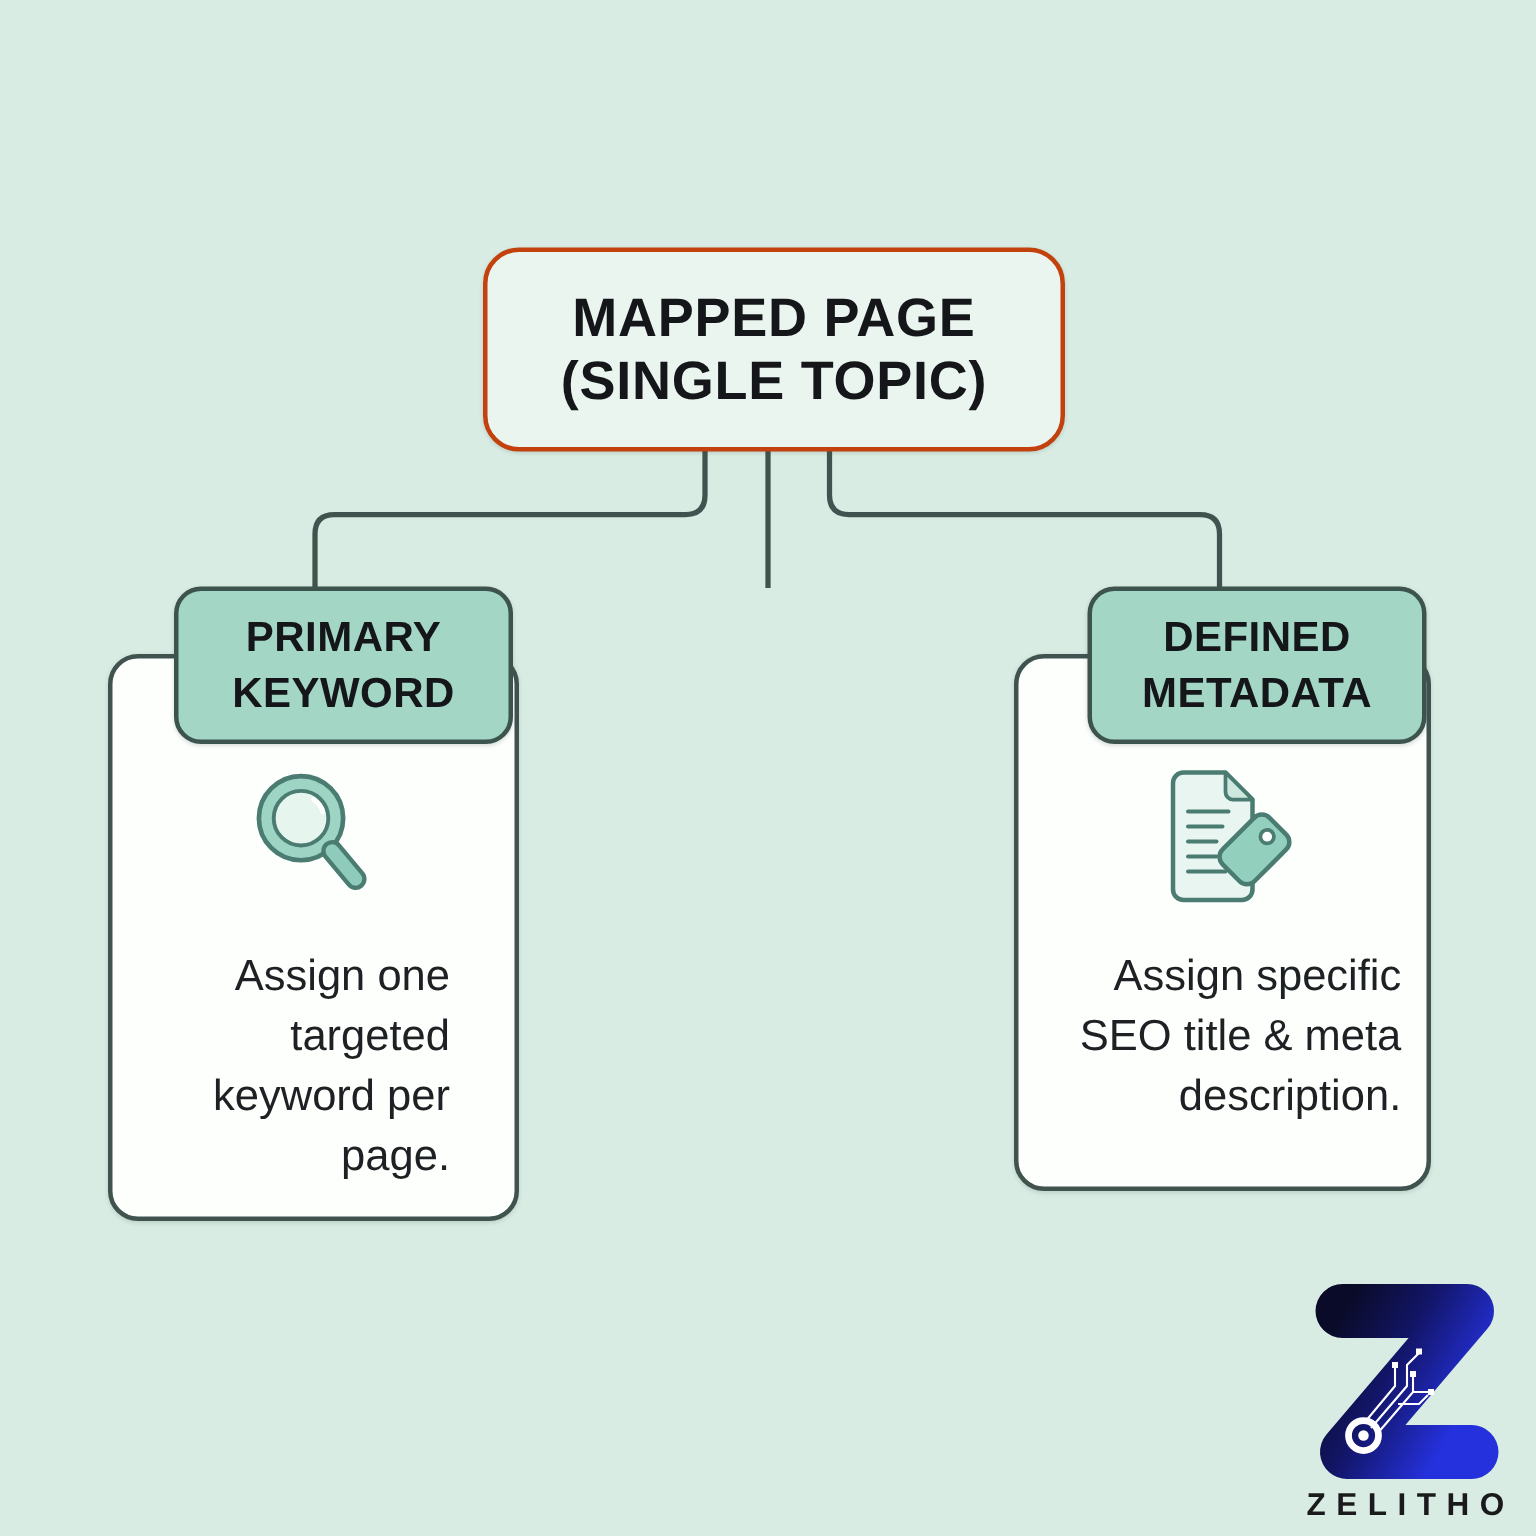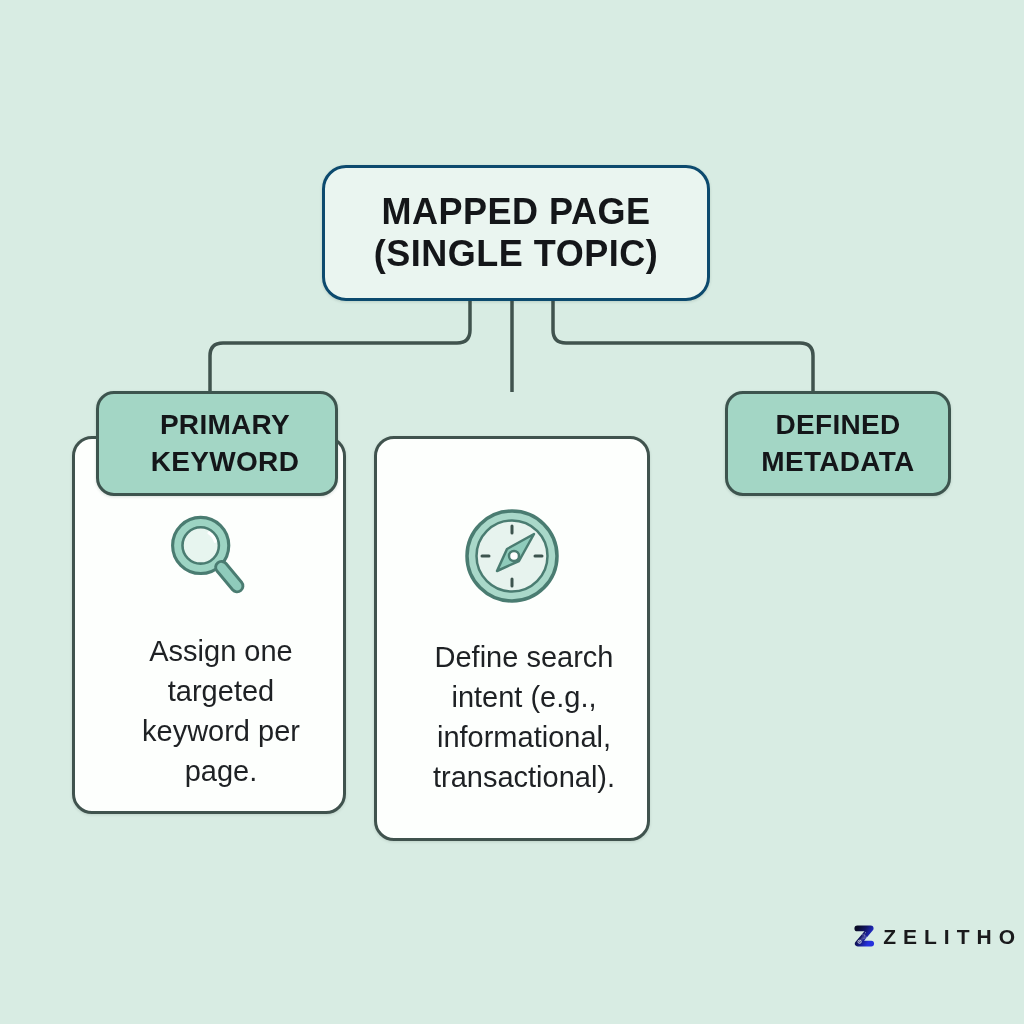--- a/index.html
+++ b/index.html
@@ -10,21 +10,21 @@
   }
   .stage{position:relative;width:1024px;height:1024px;background:#d8ece3;}
   .preline{white-space:pre-line;}
 
   
   .connectors{position:absolute;left:0;top:0;z-index:0;}
 
   
   .root-box{
     position:absolute;left:322px;top:165px;width:382px;height:130px;
-    background:#eaf5f0;border:3px solid #0c4a6e;border-radius:24px;
+    background:#eaf5f0;border:3px solid #c2410c;border-radius:24px;
     display:flex;align-items:center;justify-content:center;text-align:center;
     z-index:1;box-shadow:0 1px 3px rgba(47,70,63,.18);
   }
   .root-title{
     font-size:36px;font-weight:bold;color:#141619;line-height:1.18;
     letter-spacing:.5px;
   }
 
   
   .card{
@@ -35,39 +35,39 @@
   .card-0{left:72px;top:436px;width:268px;height:372px;}
   .card-1{left:374px;top:436px;width:270px;height:399px;}
   .card-2{left:676px;top:436px;width:272px;height:352px;}
 
   .badge{
     position:absolute;width:220px;height:99px;top:391px;
     background:#a3d6c5;border:3px solid #3d544e;border-radius:18px;
     display:flex;align-items:center;justify-content:center;text-align:center;
     z-index:2;box-shadow:0 1px 3px rgba(47,70,63,.18);
   }
-  .badge-0{left:96px;padding-left:16px;}
+  .badge-0{left:116px;}
   .badge-1{left:401px;}
   .badge-2{left:725px;}
   .badge-label{
     font-size:28px;font-weight:bold;color:#141619;line-height:1.3;
     letter-spacing:.3px;
   }
 
   .card-icon{margin-top:62px;height:118px;display:flex;align-items:center;justify-content:center;}
   .card-1 .card-icon{margin-top:58px;}
   .card-body{
     margin-top:12px;font-size:29px;color:#1e2124;line-height:1.38;
-    text-align:center;padding:0 8px;margin-left:24px;
+    text-align:right;padding:0 8px;margin-left:24px;
   }
   .card-1 .card-body{margin-top:22px;}
 
   
   .brand{position:absolute;left:852px;top:852px;width:170px;height:168px;
-    display:flex;flex-direction:row;align-items:center;z-index:1;}
+    display:flex;flex-direction:column;align-items:center;z-index:1;}
   .brand-name{
     margin-top:2px;font-size:21px;font-weight:bold;color:#1a1a1c;
     letter-spacing:7px;text-indent:7px;
   }
 </style>
 </head>
 <body>
 
 <div class="stage">
 
@@ -97,41 +97,43 @@
     <div class="card-body preline">Assign one
 targeted
 keyword per
 page.</div>
   </div>
   <div class="badge badge-0">
     <div class="badge-label preline">PRIMARY
 KEYWORD</div>
   </div>
 
-  <div class="card card-1">
+
+  <div class="card card-2">
     <div class="card-icon">
-      <svg width="110" height="110" viewBox="0 0 110 110">
-        <circle cx="55" cy="55" r="45" fill="#a9d8c9" stroke="#4a7c71" stroke-width="3.5"></circle>
-        <circle cx="55" cy="55" r="35.5" fill="#e7f3ee" stroke="#4a7c71" stroke-width="2.5"></circle>
-        <g stroke="#3d544e" stroke-width="3" stroke-linecap="round">
-          <line x1="55" y1="25" x2="55" y2="32"></line>
-          <line x1="55" y1="78" x2="55" y2="85"></line>
-          <line x1="25" y1="55" x2="32" y2="55"></line>
-          <line x1="78" y1="55" x2="85" y2="55"></line>
+      <svg width="112" height="110" viewBox="0 0 112 110">
+        <path d="M30 10 h28 l18 18 v60 a7 7 0 0 1 -7 7 h-39 a7 7 0 0 1 -7 -7 v-71 a7 7 0 0 1 7 -7 z" fill="#e9f5f0" stroke="#4a7c71" stroke-width="3" stroke-linejoin="round"></path>
+        <path d="M58 10 l18 18 h-13 a5 5 0 0 1 -5 -5 z" fill="#cfe8df" stroke="#4a7c71" stroke-width="2.5" stroke-linejoin="round"></path>
+        <g stroke="#4a7c71" stroke-width="2.6" stroke-linecap="round">
+          <line x1="33" y1="36" x2="60" y2="36"></line>
+          <line x1="33" y1="46" x2="56" y2="46"></line>
+          <line x1="33" y1="56" x2="52" y2="56"></line>
+          <line x1="33" y1="66" x2="52" y2="66"></line>
+          <line x1="33" y1="76" x2="58" y2="76"></line>
         </g>
-        <polygon points="77,33 62,60 40,70 50,48" fill="#8fcbbb" stroke="#4a7c71" stroke-width="2.5" stroke-linejoin="round"></polygon>
-        <circle cx="57" cy="55" r="5" fill="#ffffff" stroke="#4a7c71" stroke-width="2.5"></circle>
+        <g transform="rotate(45 78 62)">
+          <rect x="62" y="40" width="30" height="44" rx="7" fill="#93cfbd" stroke="#4a7c71" stroke-width="3"></rect>
+          <circle cx="77" cy="50" r="4.5" fill="#ffffff" stroke="#4a7c71" stroke-width="2.5"></circle>
+        </g>
       </svg>
     </div>
-    <div class="card-body preline">Define search
-intent (e.g.,
-informational,
-transactional).</div>
+    <div class="card-body preline">Assign specific
+SEO title &amp; meta
+description.</div>
   </div>
-
   <div class="badge badge-2">
     <div class="badge-label preline">DEFINED
 METADATA</div>
   </div>
 
   <div class="brand">
     <svg width="150" height="138" viewBox="0 0 150 138">
       <defs>
         <linearGradient id="zgrad" x1="0" y1="0" x2="1" y2="0.6">
           <stop offset="0" stop-color="#0a0b28"></stop>

